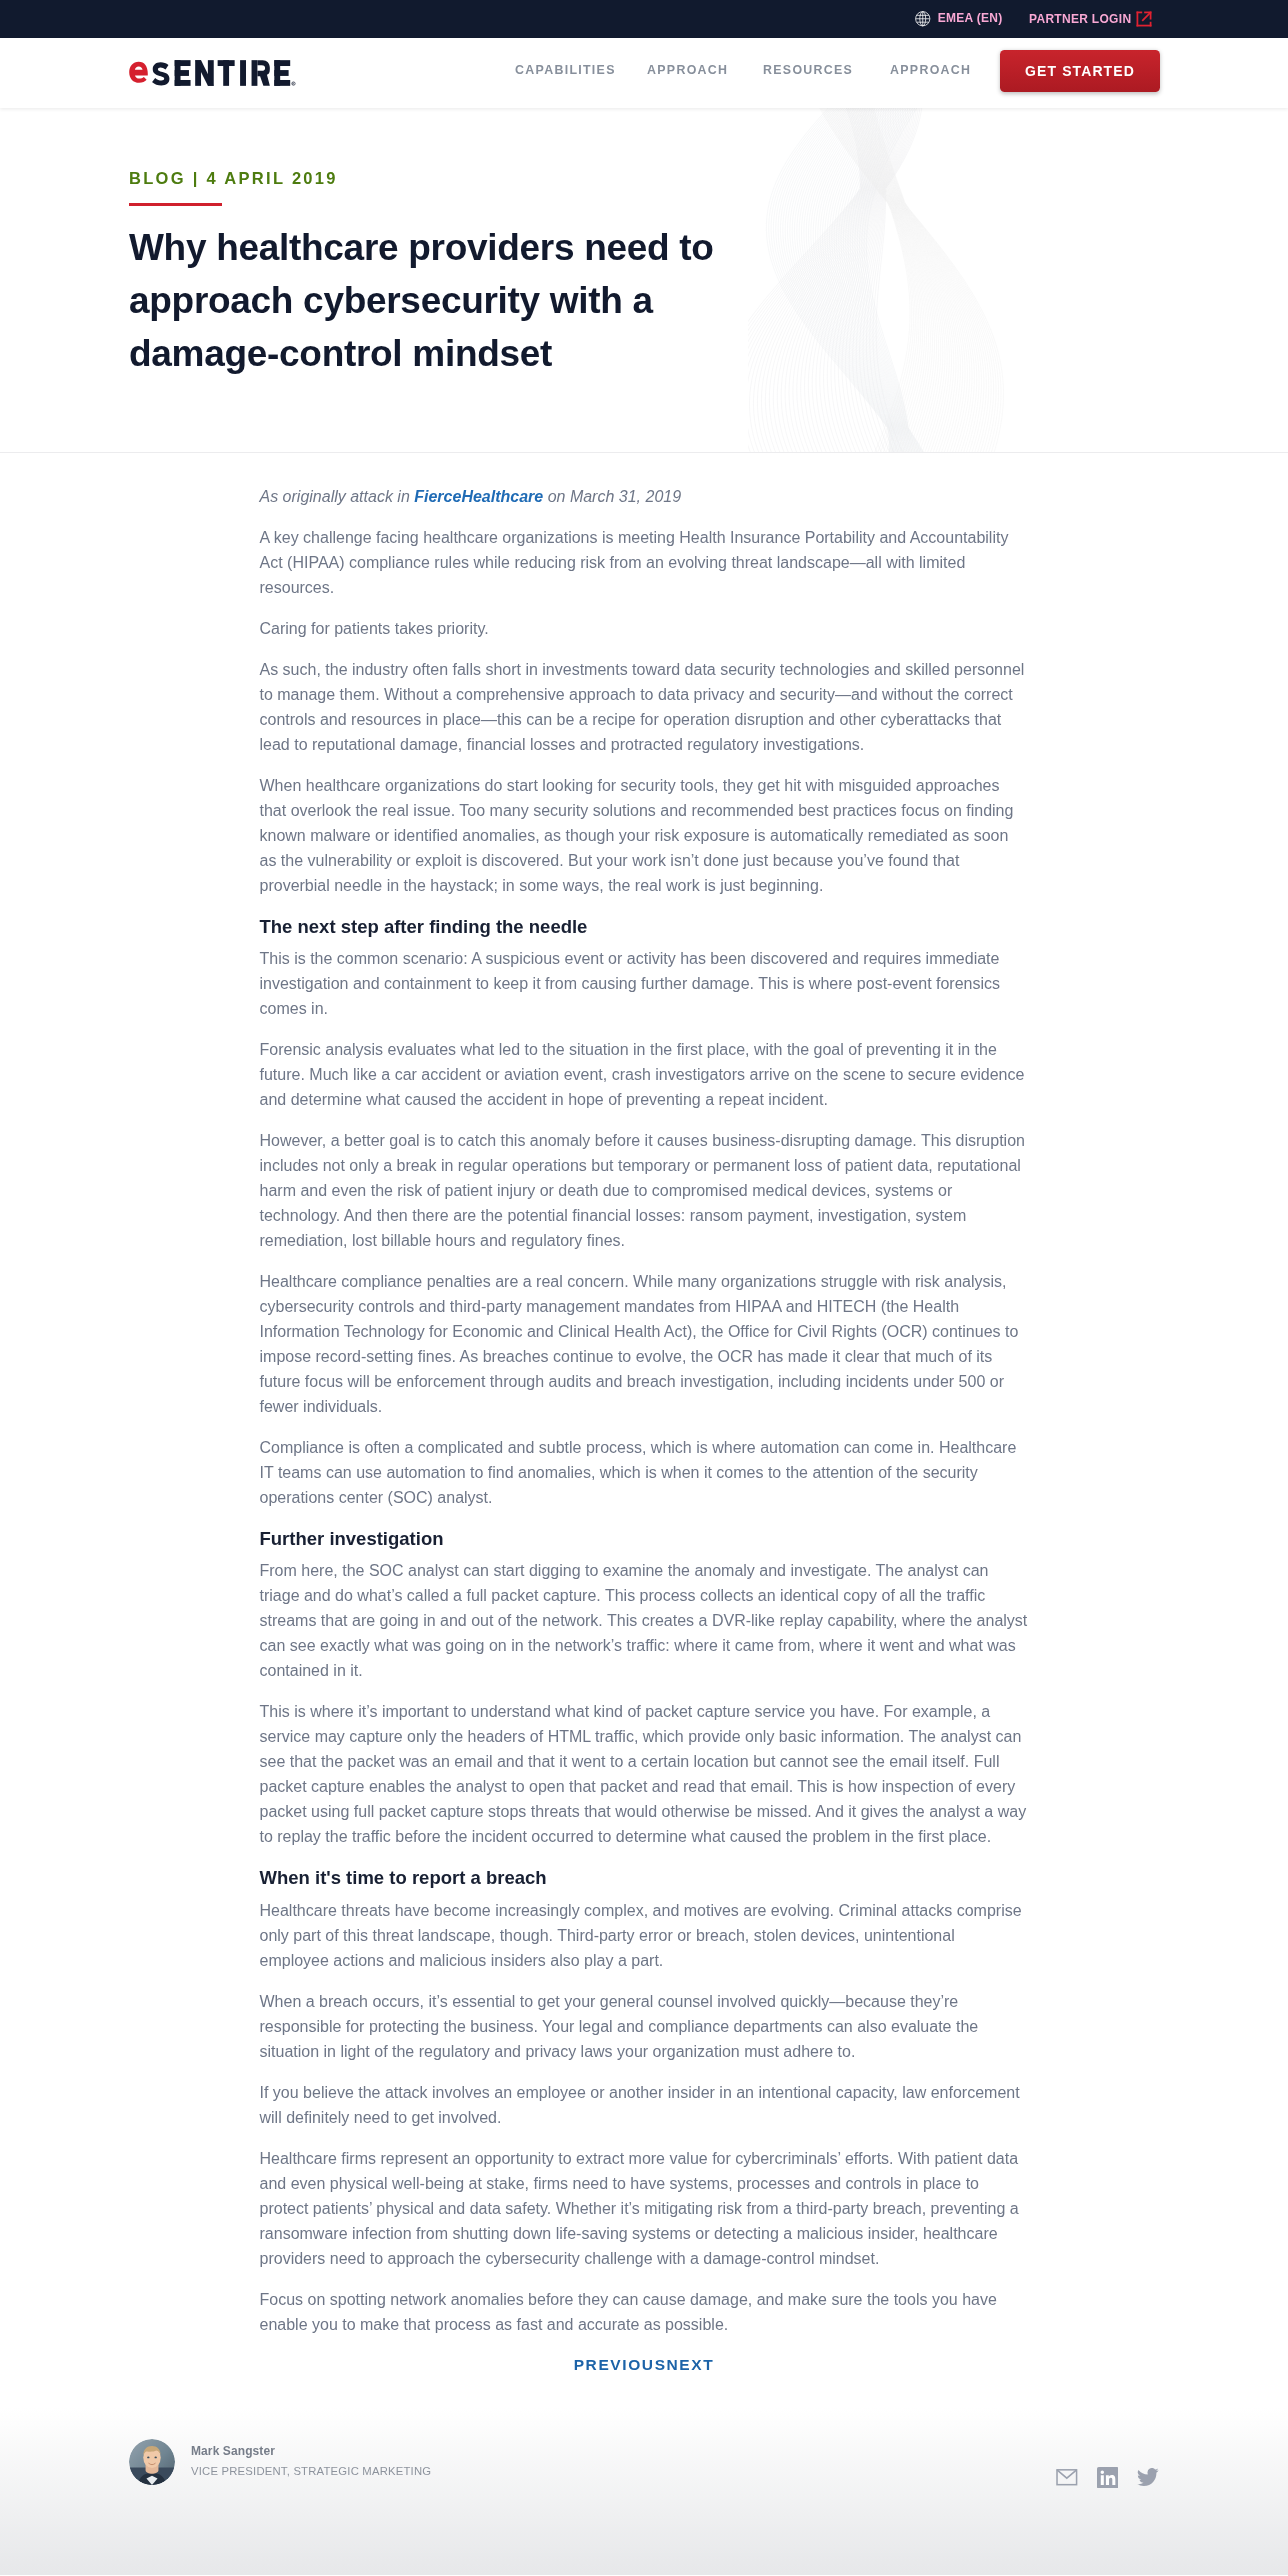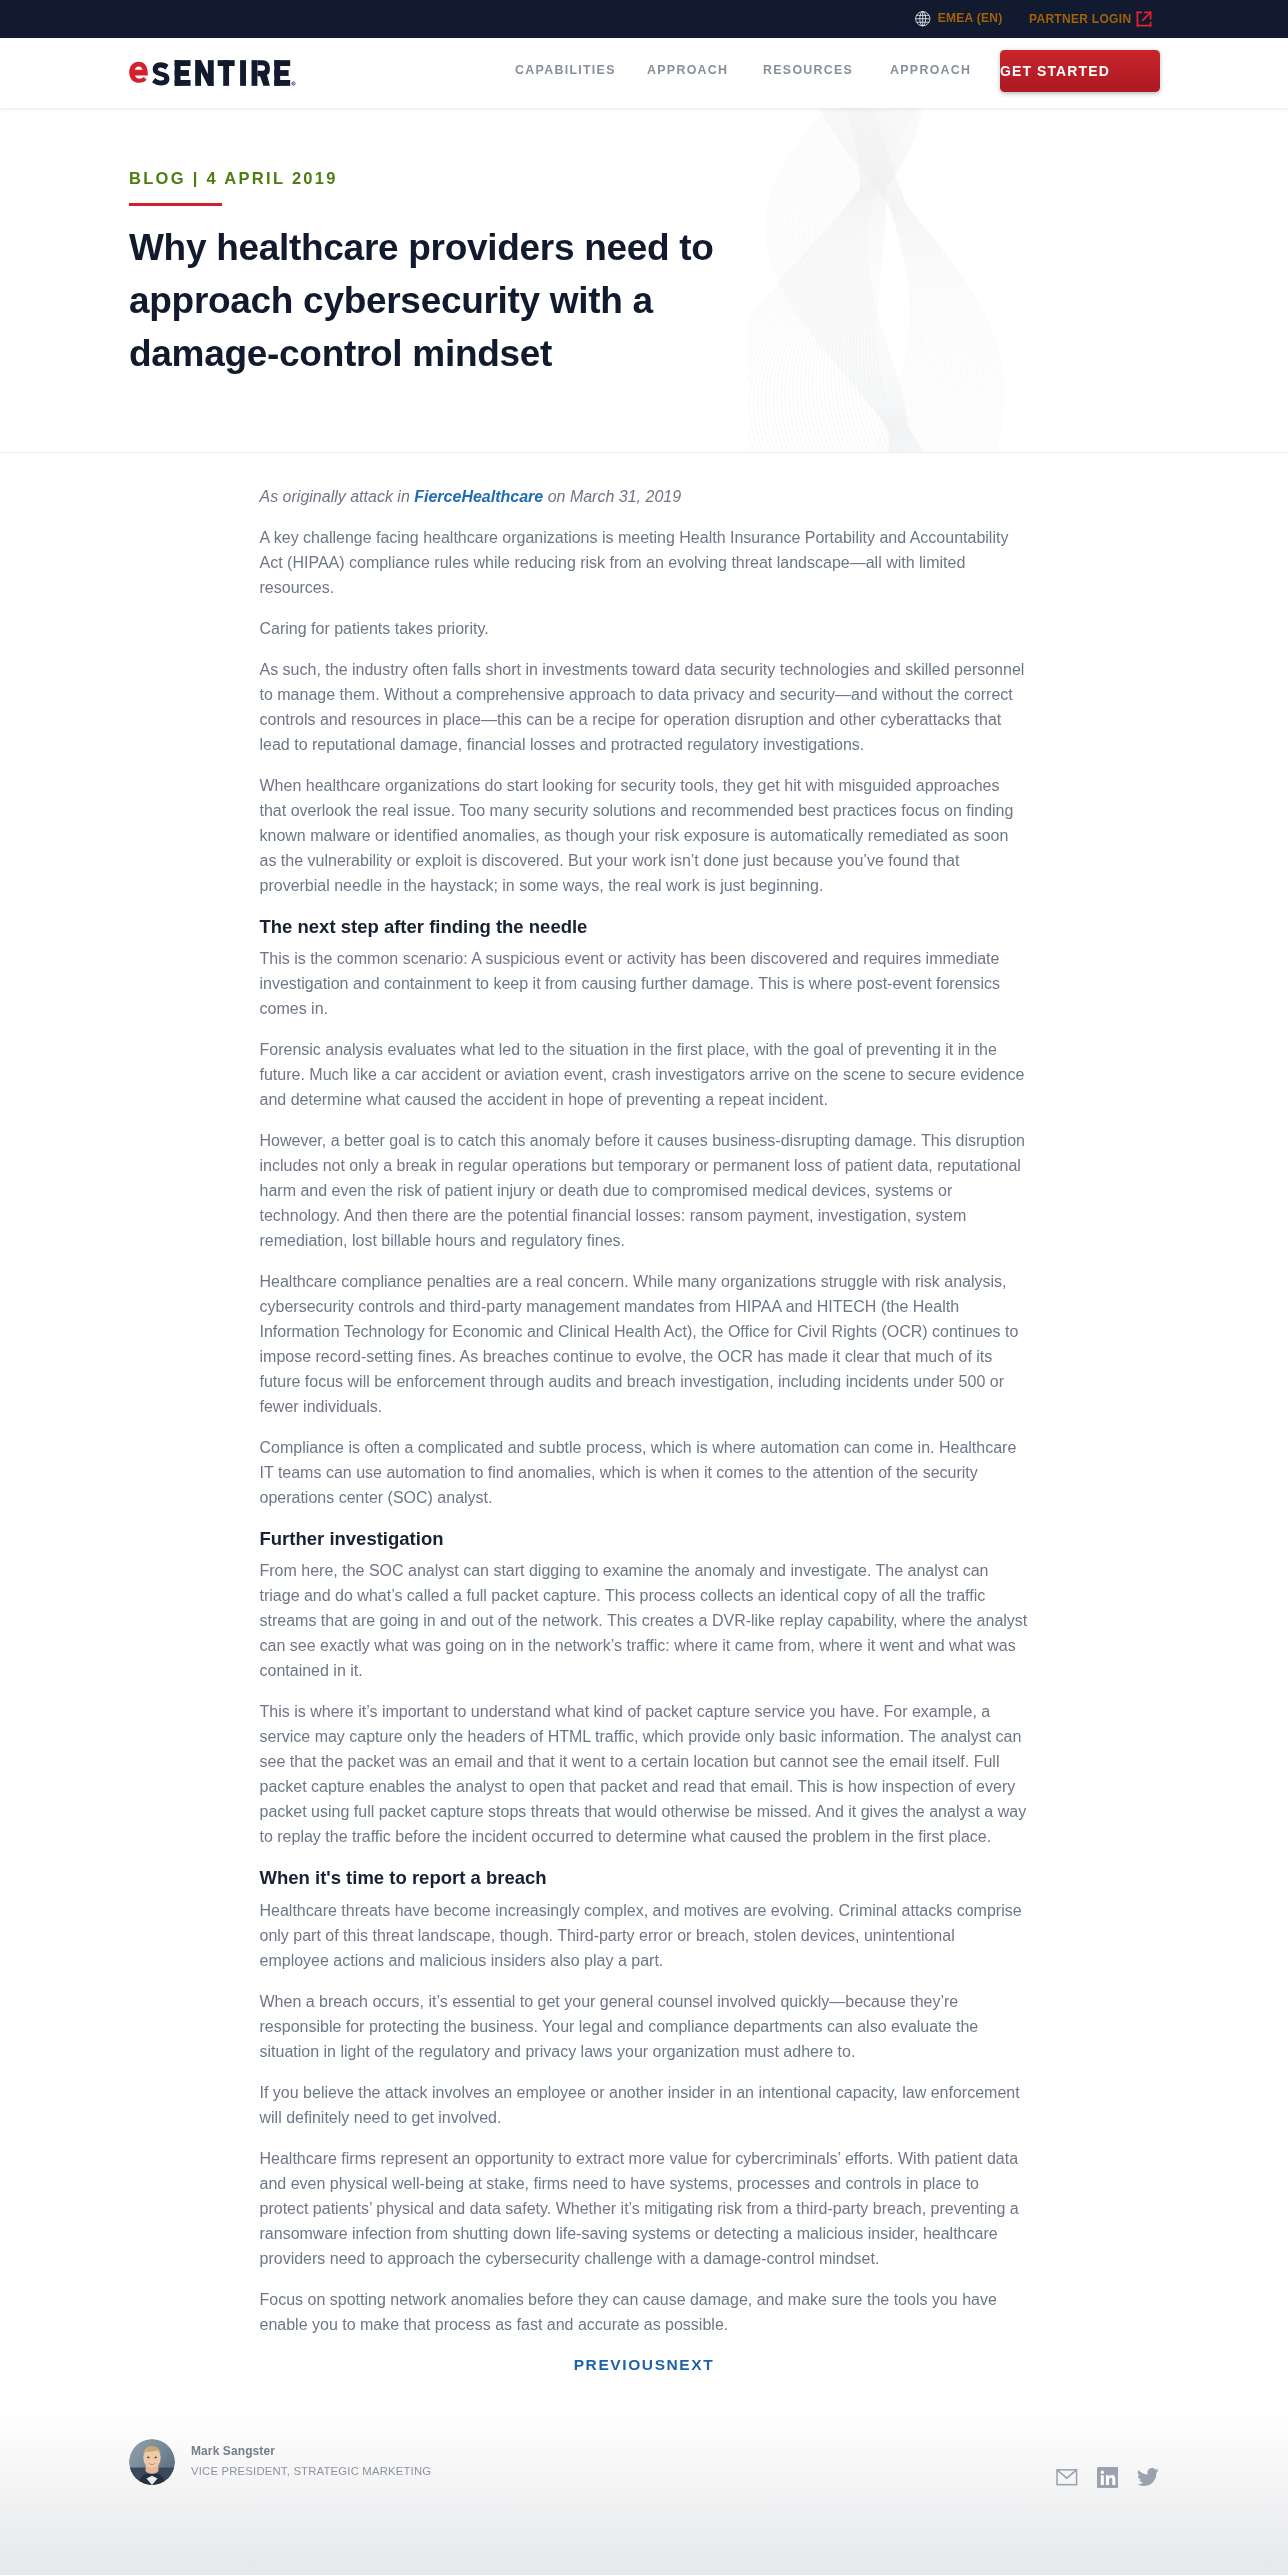--- a/index.html
+++ b/index.html
@@ -2,37 +2,37 @@
 <html style="font-size:8.2px"><head>
 <meta charset="utf-8">
 <style>
 *{box-sizing:border-box;margin:0;padding:0}
 html{background:#fff}
 body{width:1288px;background:#fff;font-family:"Liberation Sans",sans-serif;-webkit-font-smoothing:antialiased}
 .wrap{width:1030px;margin:0 auto}
 
 
 .topbar{height:38px;background:#111a2e;position:relative}
-.topbar .tb-item{position:absolute;display:flex;align-items:flex-end;color:#a16207;font-size:12px;font-weight:700;letter-spacing:0.3px;text-decoration:none;top:11.3px;line-height:15.5px}
+.topbar .tb-item{position:absolute;display:flex;align-items:flex-end;color:#f9a8d4;font-size:12px;font-weight:700;letter-spacing:0.3px;text-decoration:none;top:11.3px;line-height:15.5px}
 .topbar .tb-item > span:first-child{margin-right:7.2px;display:inline-flex}
 .topbar .tb-item:nth-child(1){left:915px}
 .topbar .tb-item:nth-child(2){left:1029px}
 .tb-ext{margin-left:-2.6px;display:inline-flex}
 
 
 .header{height:70px;background:#fff;display:flex;align-items:center;position:relative;z-index:5;box-shadow:0 1.5px 3.6px rgba(0,0,0,.08)}
 .header .wrap{position:relative;height:70px}
 .logo{display:block;line-height:0;text-decoration:none;position:absolute;left:0;top:22px}
 .nav{position:absolute;left:0;top:0;width:1030px;height:70px}
 .nav a{position:absolute;color:#878f9b;font-size:12.4px;font-weight:700;letter-spacing:1.3px;text-decoration:none;white-space:nowrap;top:25px}
 .nav a:nth-child(1){left:386px}
 .nav a:nth-child(2){left:518px}
 .nav a:nth-child(3){left:634px}
 .nav a:nth-child(4){left:761px}
-.btn-red{background:linear-gradient(180deg,#c8242c 0%,#ac1a22 100%);color:#fff;font-weight:700;border-radius:4.6px;text-decoration:none;display:inline-block;box-shadow:0 1.5px 4.1px rgba(0,0,0,.26);}
+.btn-red{background:linear-gradient(180deg,#c8242c 0%,#ac1a22 100%);color:#fff;font-weight:700;border-radius:4.6px;text-decoration:none;display:inline-block;box-shadow:0 1.5px 4.1px rgba(0,0,0,.26);text-align:center}
 .nav .btn-red{color:#fff;left:871px;top:12.4px;width:160px;height:42px;line-height:42px;font-size:14px;letter-spacing:1.1px;padding:0}
 
 
 .hero{position:relative;background:#fff;height:345px;overflow:hidden;border-bottom:0.5px solid #ececee}
 .hero .wrap{position:relative;height:100%;z-index:2}
 .eyebrow{position:absolute;left:0;top:61px;color:#4d7c0f;font-size:16.5px;font-weight:700;letter-spacing:2.3px}
 .eyebrow-rule{position:absolute;left:0;top:95px;width:93px;height:2.6px;background:#d0202d}
 .hero h1{position:absolute;left:0;top:113px;width:618px;color:#121a2e;font-size:37px;font-weight:700;line-height:53px;letter-spacing:-0.3px}
 .hero-art{position:absolute;left:748px;top:-95px;width:291px;height:562px;z-index:1;pointer-events:none}
 

